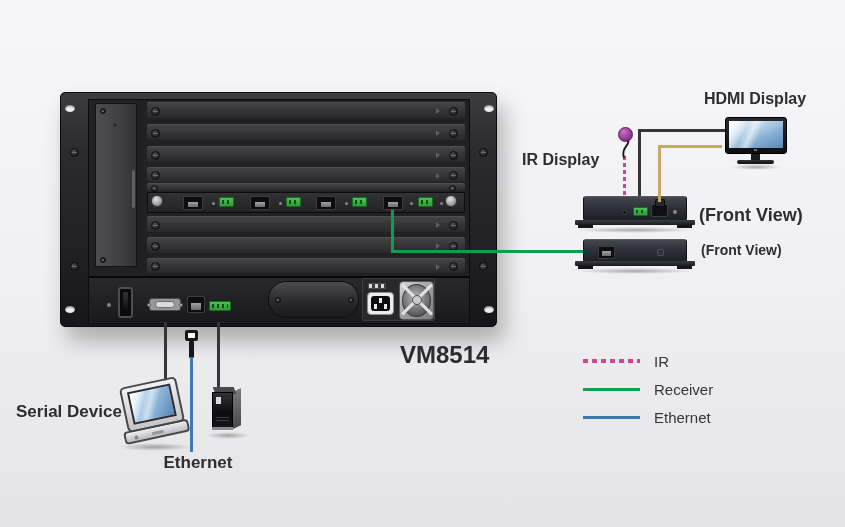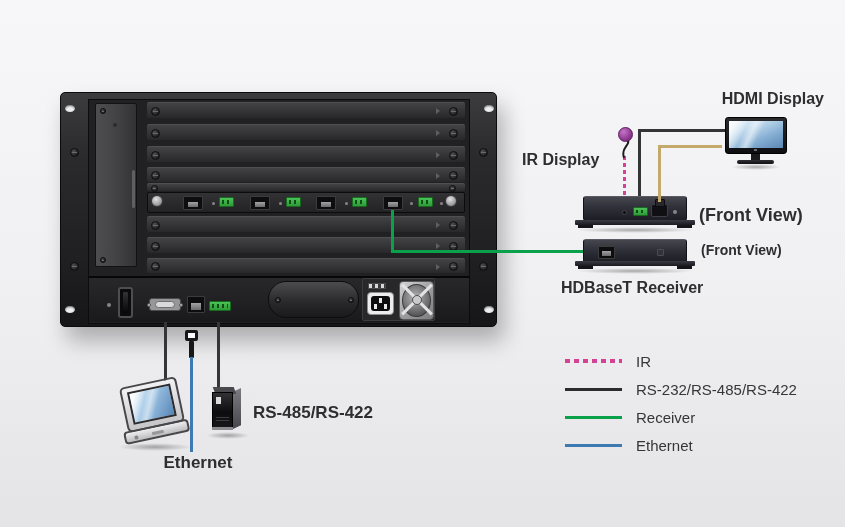--- a/index.html
+++ b/index.html
@@ -263,38 +263,34 @@
     <div class="abs" style="left:3px;top:1px;width:21px;height:7px;background:#4a4a4e;transform:skewX(20deg)"></div>
     <div class="abs" style="left:1px;top:6px;width:21px;height:37px;border:1px solid #000;background:linear-gradient(180deg,#323236 0%,#0d0d0f 55%,#17171b 100%)">
       <div class="abs" style="left:3px;top:4px;width:5px;height:7px;background:#dcdce0"></div>
       <div class="abs" style="left:3px;top:24px;width:13px;height:1px;background:#3c3c40"></div>
       <div class="abs" style="left:3px;top:27px;width:13px;height:1px;background:#3c3c40"></div>
     </div>
     <div class="abs" style="left:1px;top:41px;width:21px;height:3px;background:#8c8c90"></div>
   </div>
   <div class="abs shadow" style="left:206px;top:432px;width:44px;height:7px"></div>
 
-  <div class="abs label" style="left:686px;top:90px;width:138px;text-align:right;font-size:16px">HDMI Display</div>
+  <div class="abs label" style="left:686px;top:90px;width:138px;text-align:center;font-size:16px">HDMI Display</div>
   <div class="abs label" style="left:522px;top:151px;font-size:16px">IR Display</div>
   <div class="abs label" style="left:699px;top:205px;font-size:18px">(Front View)</div>
   <div class="abs label" style="left:701px;top:242px;font-size:14px">(Front View)</div>
-  <div class="abs label" style="left:561px;top:279px;font-size:16px">HDBaseT Receiver</div>
-  <div class="abs label" style="left:253px;top:403px;font-size:17px">RS-485/RS-422</div>
+  <div class="abs label" style="left:400px;top:341px;font-size:24px;color:#2c2c2e">VM8514</div>
+  <div class="abs label" style="left:16px;top:402px;font-size:17px">Serial Device</div>
   <div class="abs label" style="left:158px;top:453px;width:80px;text-align:center;font-size:17px">Ethernet</div>
 
-  <div class="abs" id="legend" style="left:565px;top:347px">
+  <div class="abs" id="legend" style="left:583px;top:347px">
       <div class="legend-row">
         <div class="legend-swatch" style="height: 4px; background: repeating-linear-gradient(90deg, rgb(210, 66, 149) 0px, rgb(210, 66, 149) 5px, transparent 5px, transparent 9px);"></div>
         <div class="legend-label">IR</div>
       </div>
       <div class="legend-row">
-        <div class="legend-swatch" style="background: rgb(44, 44, 46);"></div>
-        <div class="legend-label">RS-232/RS-485/RS-422</div>
-      </div>
-      <div class="legend-row">
         <div class="legend-swatch" style="background: rgb(10, 161, 75);"></div>
         <div class="legend-label">Receiver</div>
       </div>
       <div class="legend-row">
         <div class="legend-swatch" style="background: rgb(61, 122, 177);"></div>
         <div class="legend-label">Ethernet</div>
       </div>
     </div>
 
 </div>

